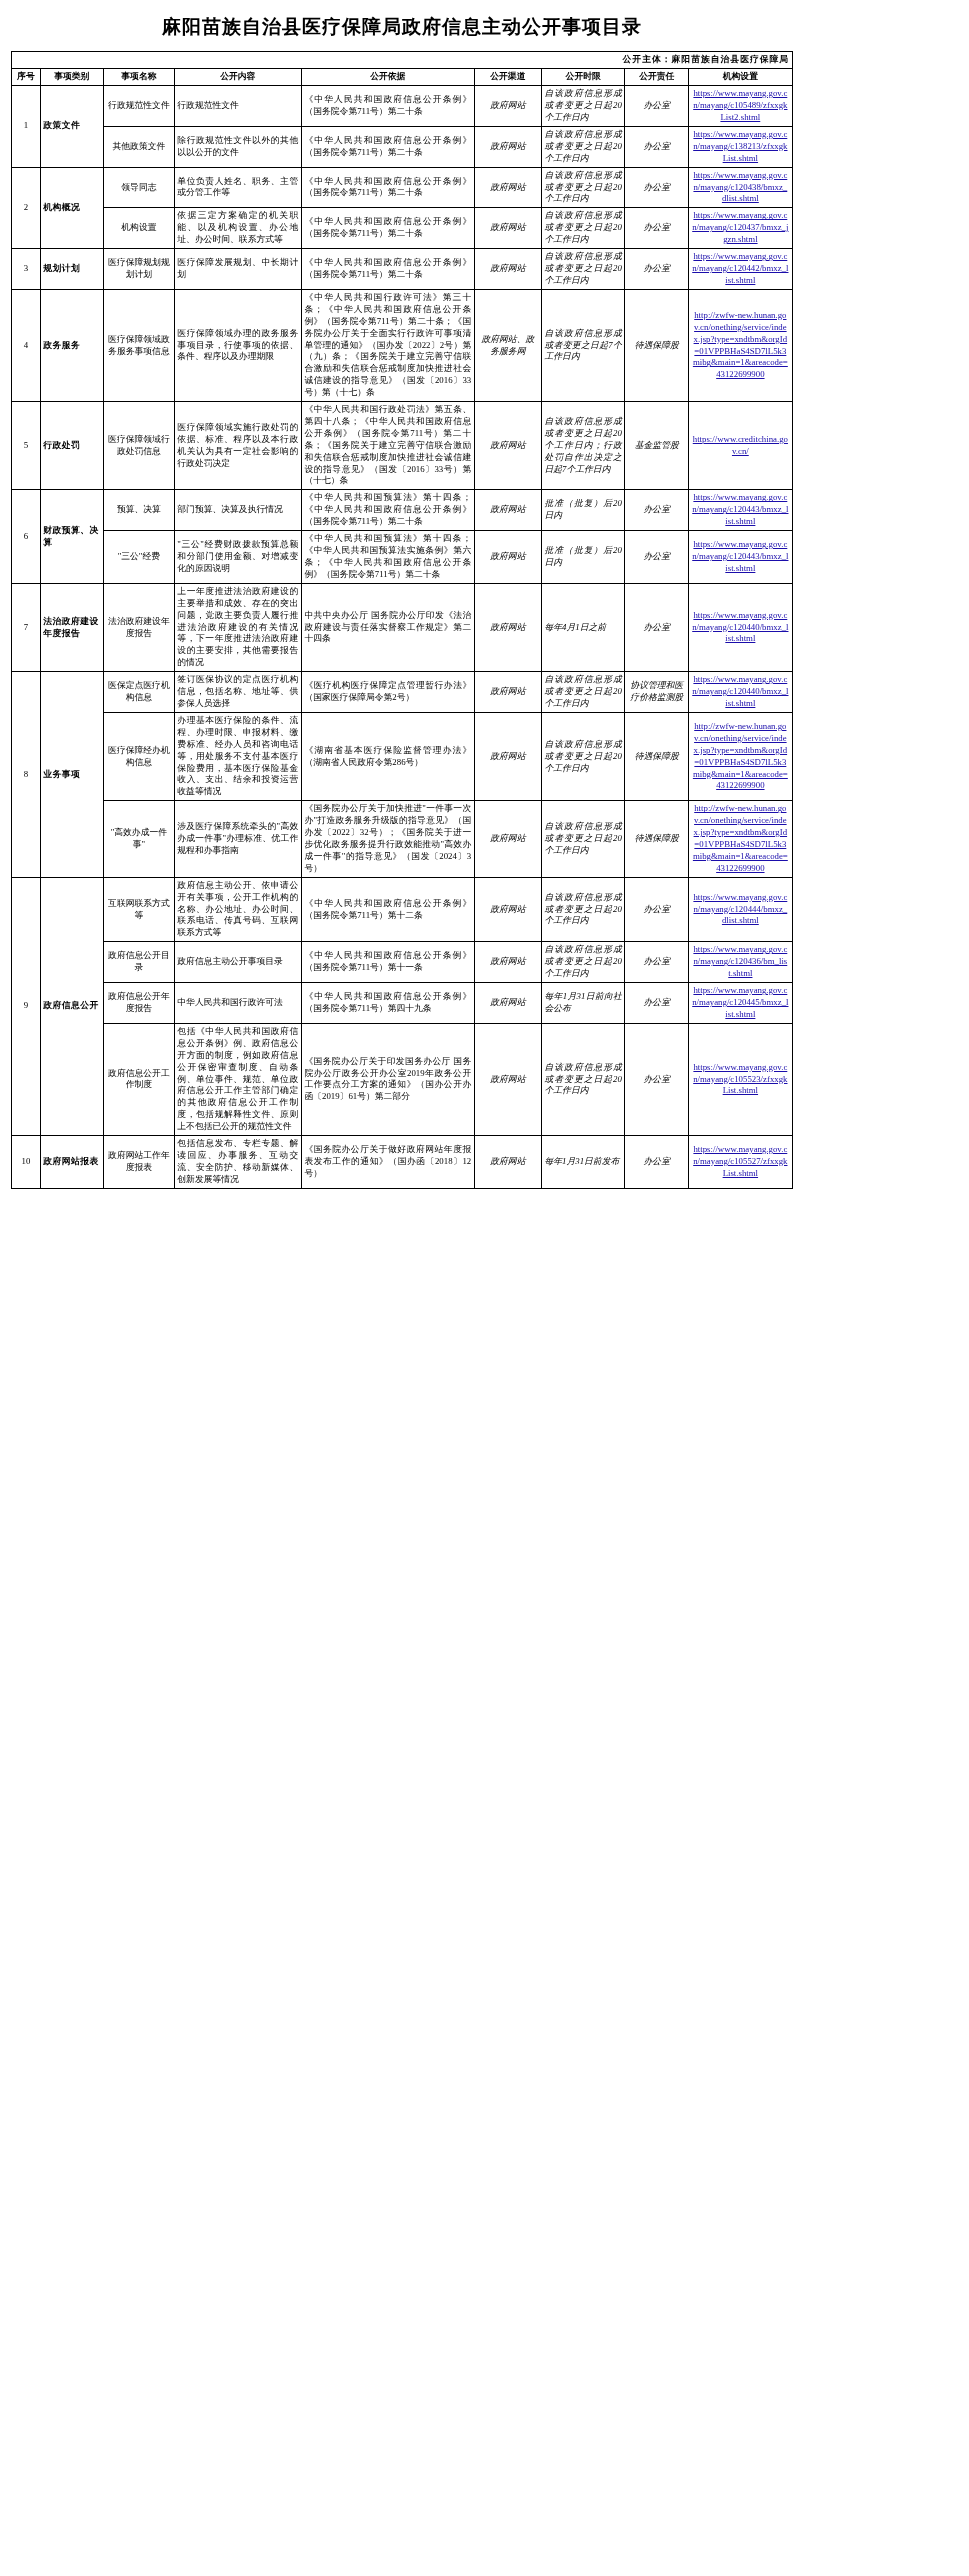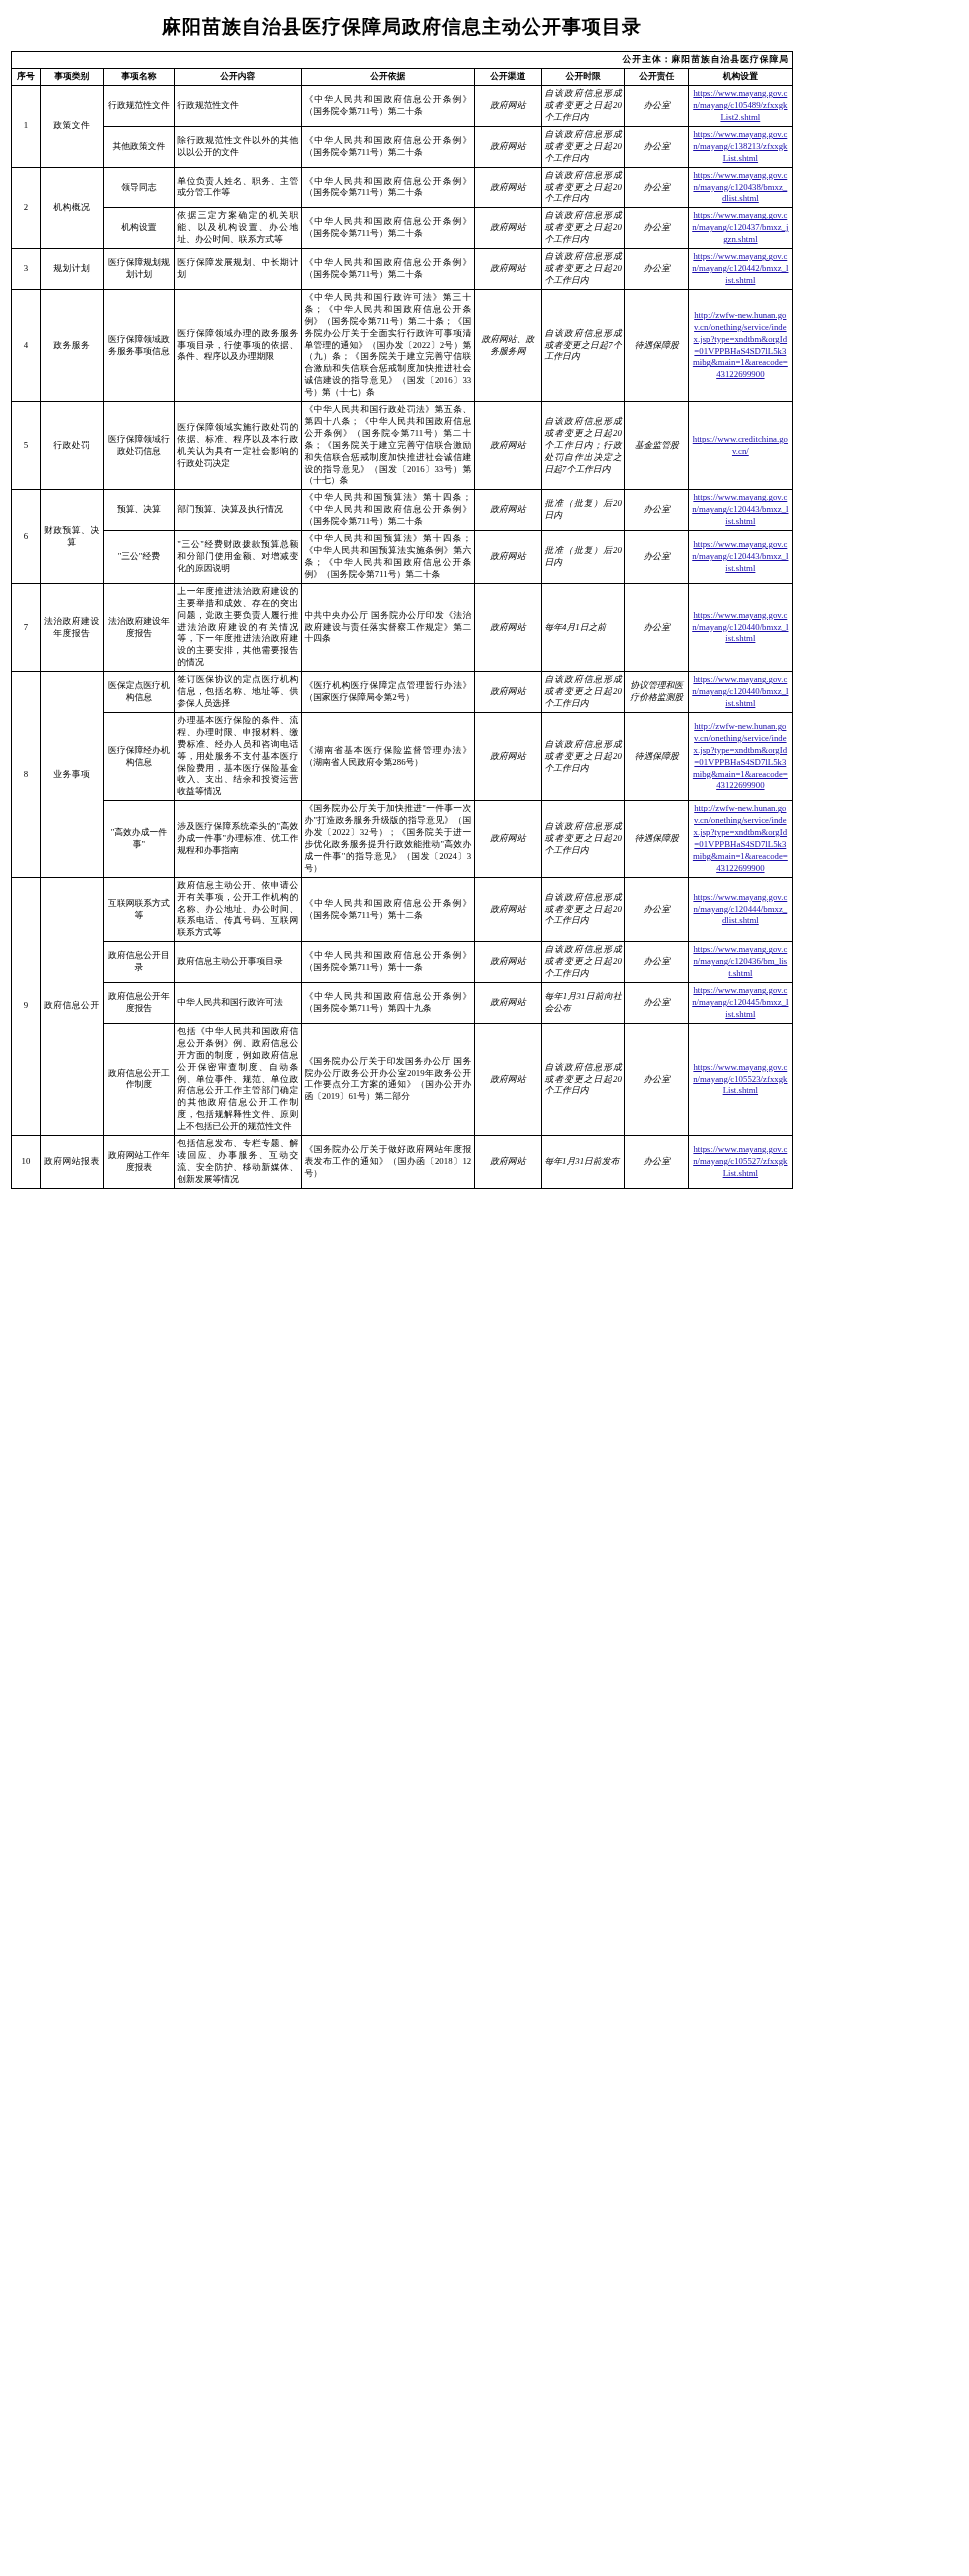--- a/index.html
+++ b/index.html
@@ -27,21 +27,21 @@
   }
   .subject-row td{
     text-align:right;
     font-weight:bold;
     font-size:13.4px;
     letter-spacing:1px;
     padding:6.2px 2.1px;
   }
   td.j{text-align:justify;text-align-last:left;}
   td.idx{text-align:center;font-size:9.8px;}
-  td.cat{text-align:center;font-size:9.8px;letter-spacing:0.5px;}
+  td.cat{font-size:9.8px;letter-spacing:0.5px;font-weight:bold;}
   td.name{text-align:center;font-size:8.8px;}
   td.lnk{font-size:7.7px;word-break:break-all;line-height:1.3;text-align:center;padding:1.5px 1px;}
   td.lnk a{color:#1a0dab;}
   .chan,.time,.resp{text-align:center;font-size:8.8px;font-style:italic;}
   .time{text-align:justify;text-align-last:left;}
   col.w-idx{width:24px;}
   col.w-cat{width:54px;}
   col.w-name{width:60px;}
   col.w-content{width:108px;}
   col.w-basis{width:147px;}

